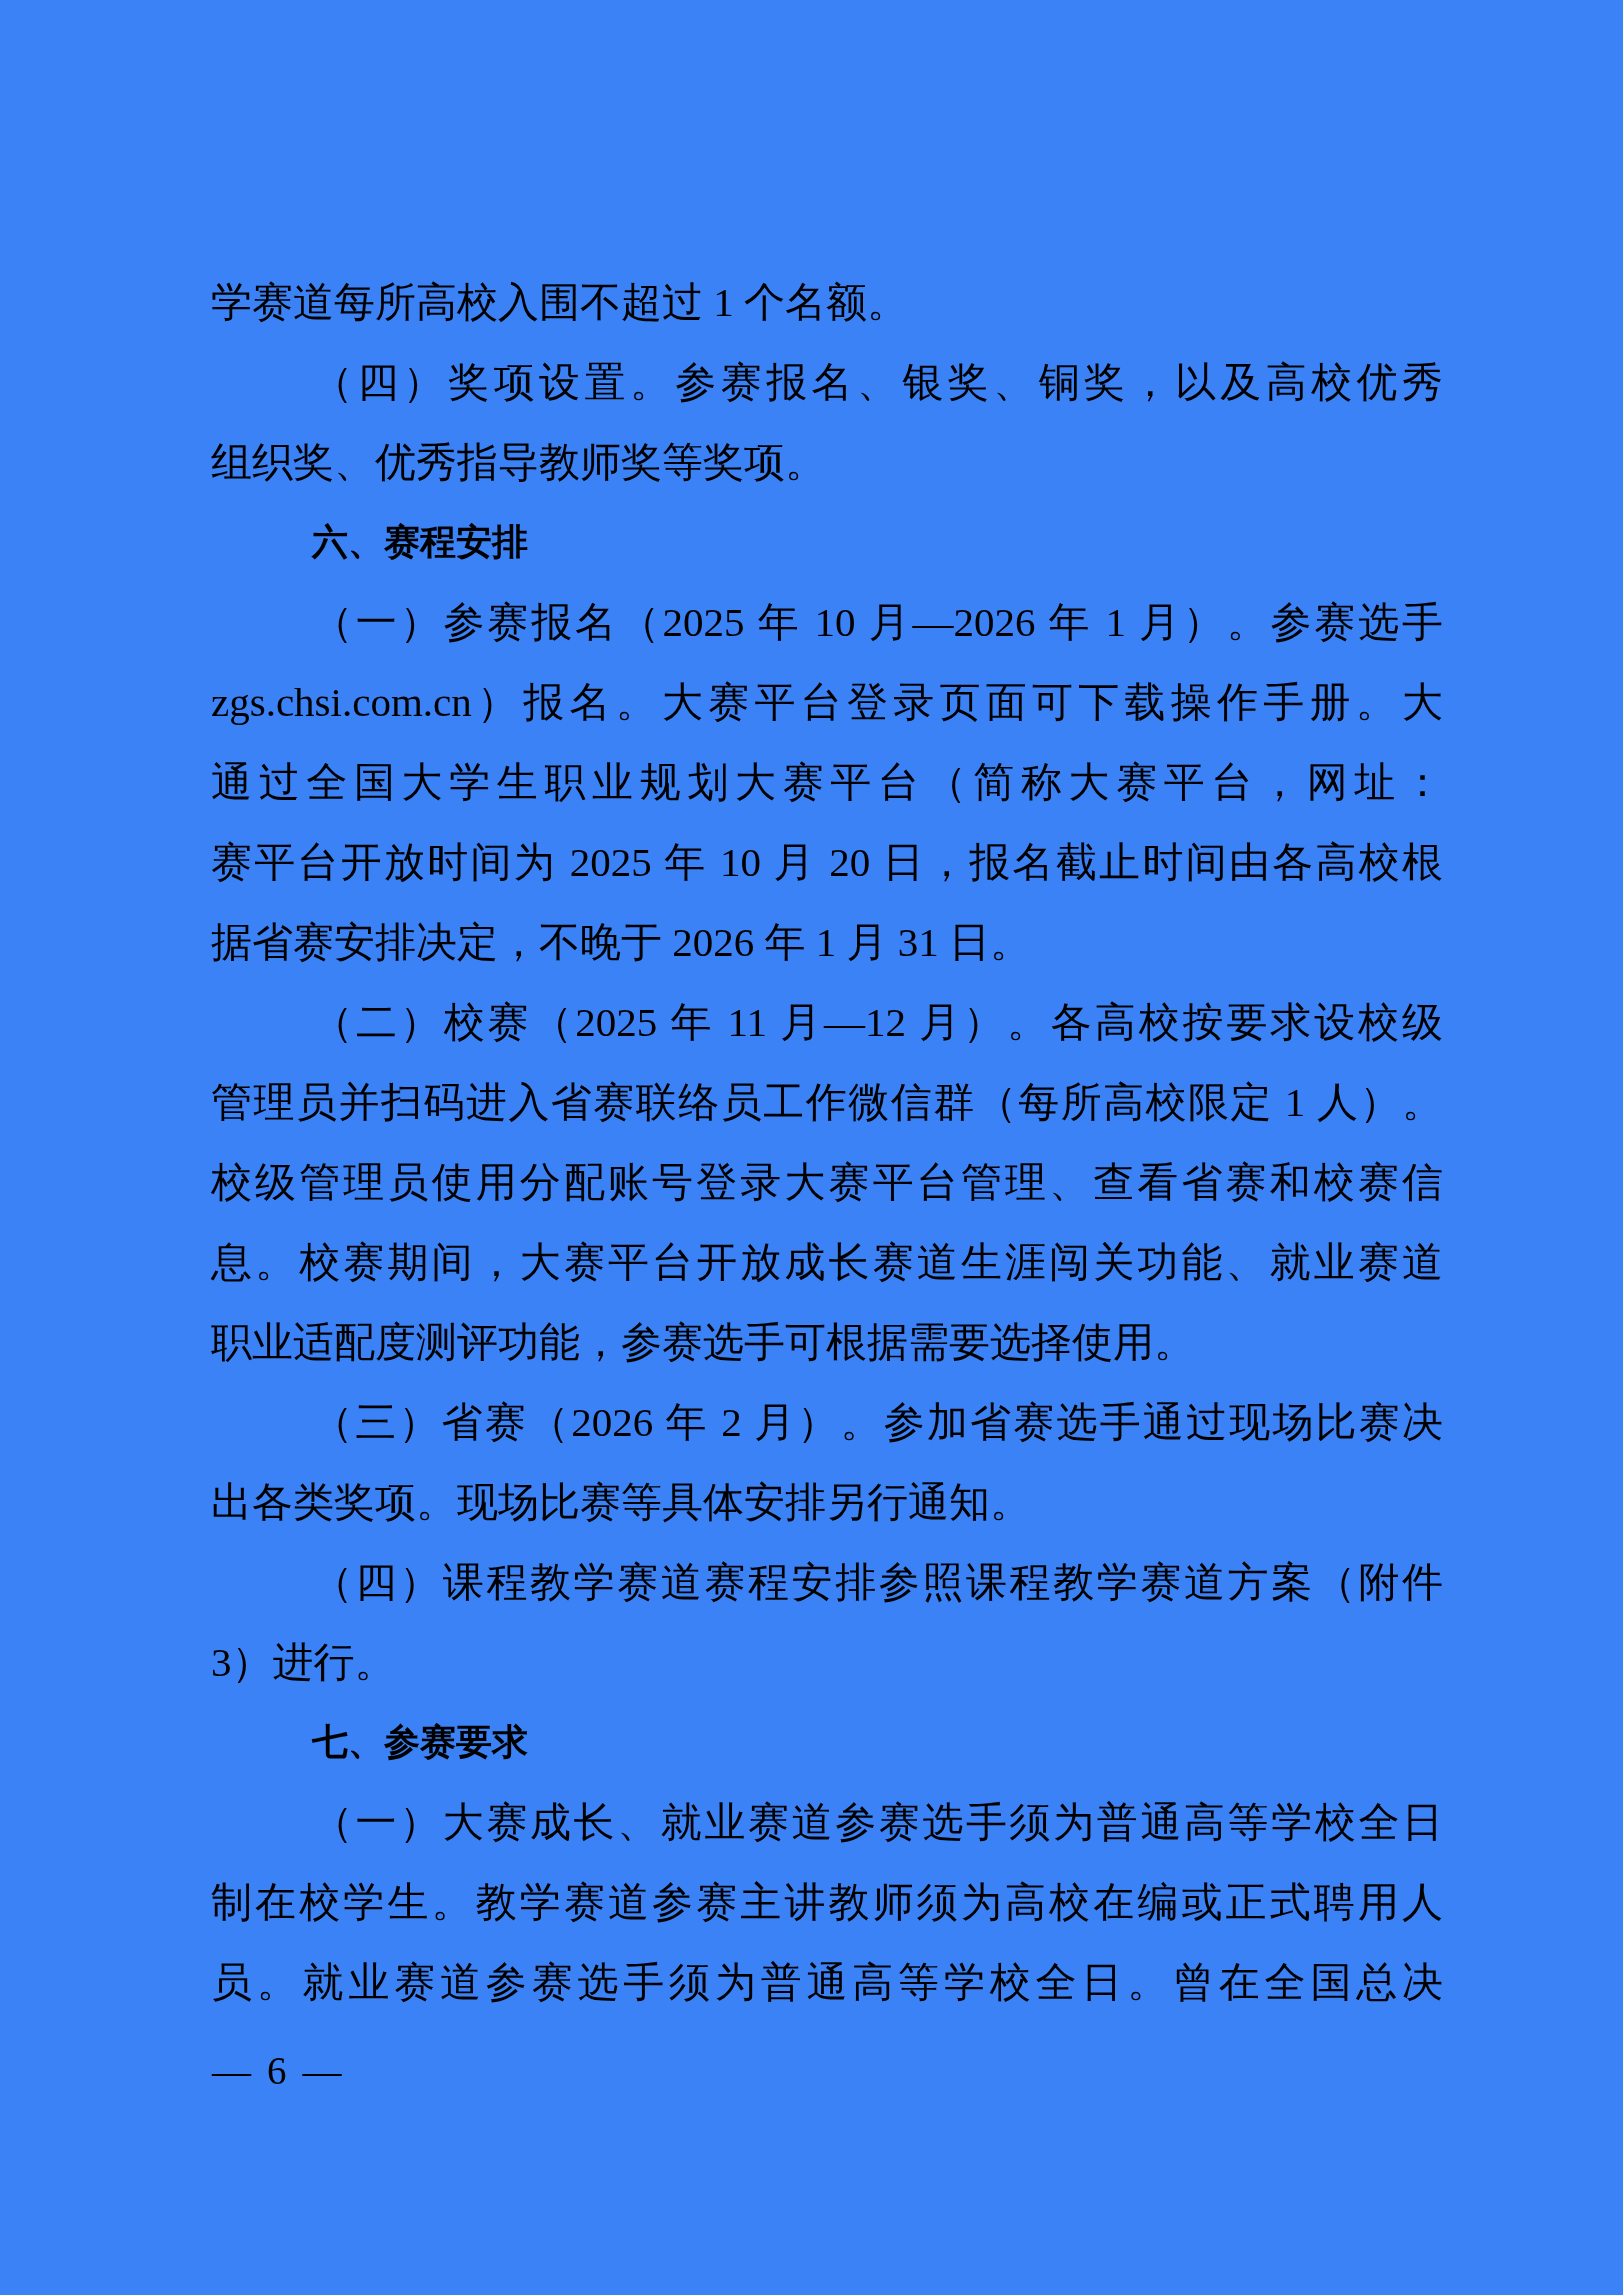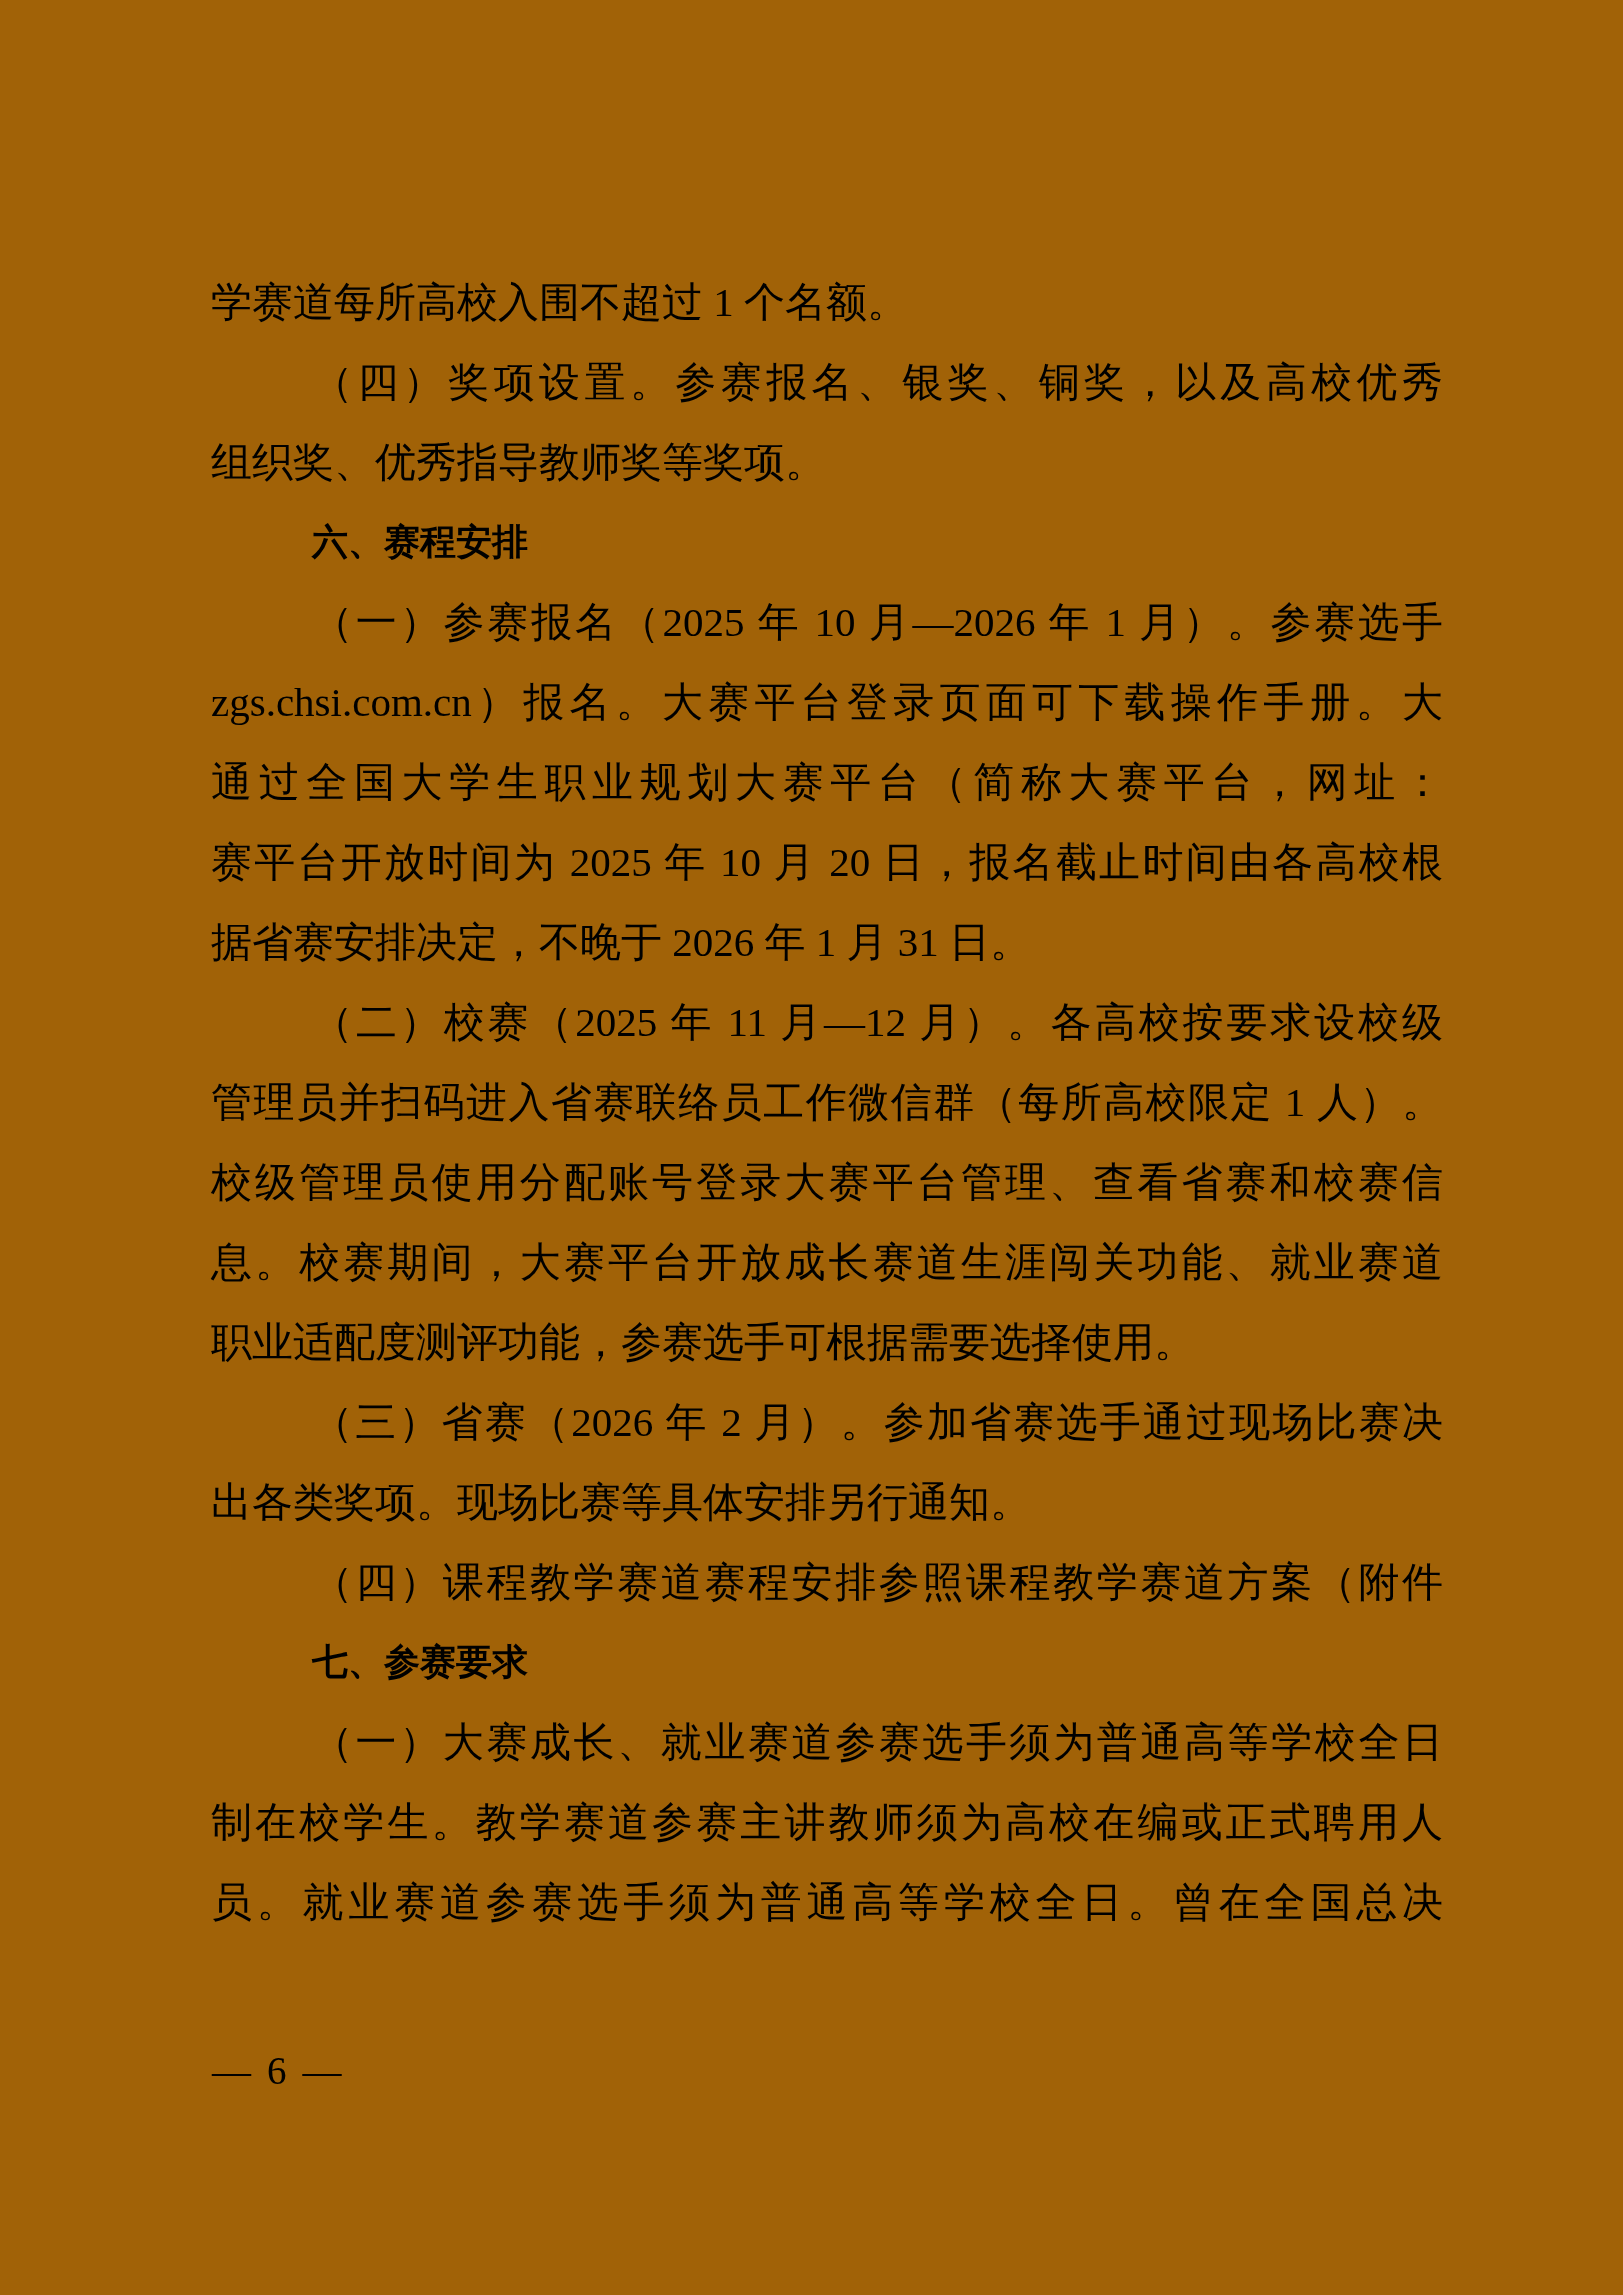--- a/index.html
+++ b/index.html
@@ -13,21 +13,21 @@
     color: #000000;
     font-family: "Liberation Serif", serif;
     position: relative;
     overflow: hidden;
   }
   .page {
     position: absolute;
     left: 0; top: 0;
     width: 1623px;
     height: 2295px;
-    background: #a16207;
+    background: #3b82f6;
   }
   .content {
     position: absolute;
     left: 211px;
     top: 262px;
     width: 1232px;
   }
   .line {
     font-size: 41px;
     line-height: 80px;
@@ -76,20 +76,21 @@
     <div class="line full">赛平台开放时间为 2025 年 10 月 20 日，报名截止时间由各高校根</div>
     <div class="line">据省赛安排决定，不晚于 2026 年 1 月 31 日。</div>
     <div class="line indent full">（二）校赛（2025 年 11 月—12 月）。各高校按要求设校级</div>
     <div class="line full">管理员并扫码进入省赛联络员工作微信群（每所高校限定 1 人）。</div>
     <div class="line full">校级管理员使用分配账号登录大赛平台管理、查看省赛和校赛信</div>
     <div class="line full">息。校赛期间，大赛平台开放成长赛道生涯闯关功能、就业赛道</div>
     <div class="line">职业适配度测评功能，参赛选手可根据需要选择使用。</div>
     <div class="line indent full">（三）省赛（2026 年 2 月）。参加省赛选手通过现场比赛决</div>
     <div class="line">出各类奖项。现场比赛等具体安排另行通知。</div>
     <div class="line indent full">（四）课程教学赛道赛程安排参照课程教学赛道方案（附件</div>
+    <div class="line">3）进行。</div>
     <div class="line indent heading">七、参赛要求</div>
     <div class="line indent full">（一）大赛成长、就业赛道参赛选手须为普通高等学校全日</div>
     <div class="line full">制在校学生。教学赛道参赛主讲教师须为高校在编或正式聘用人</div>
     <div class="line full">员。就业赛道参赛选手须为普通高等学校全日。曾在全国总决</div>
   </main>
 
   <div class="footer">— 6 —</div>
 </div>
 
 

